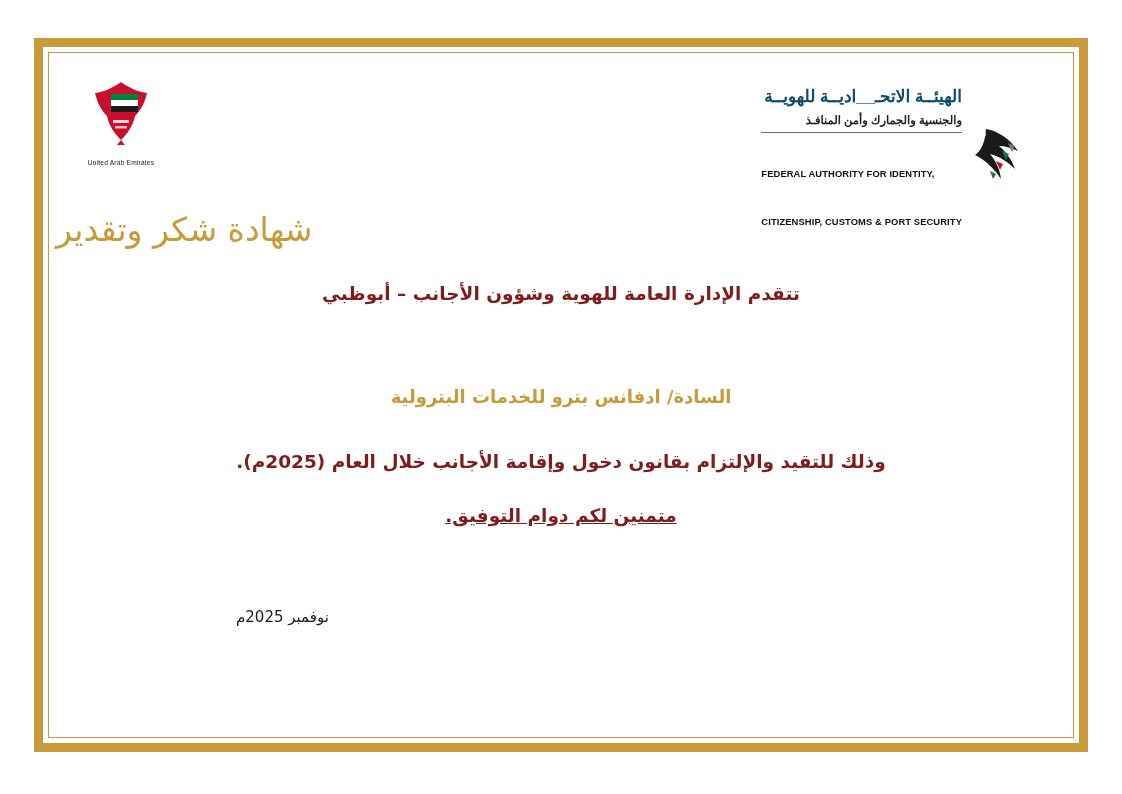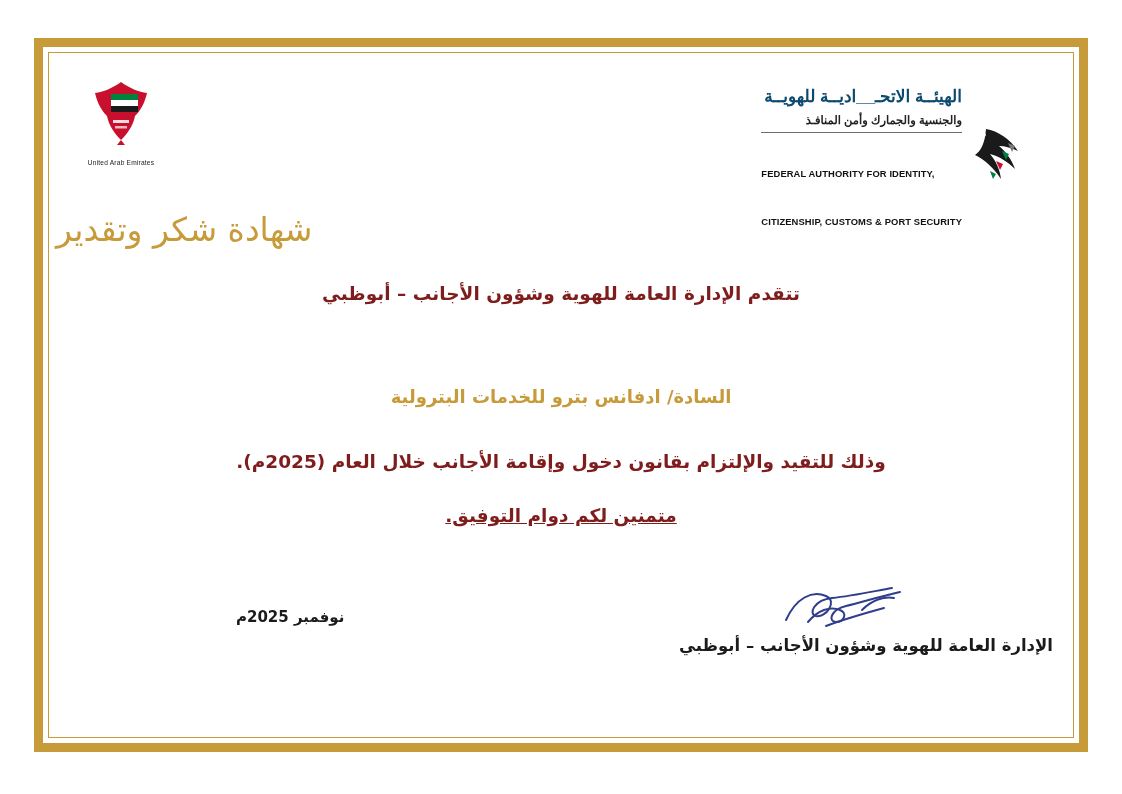--- a/index.html
+++ b/index.html
@@ -158,21 +158,21 @@
   }
   .line4 { top: 378px; margin-top: 8px; }
   .line5 { top: 440px; text-decoration: underline; }
 
   
   .date-block {
     position: absolute;
     left: 180px;
     top: 548px;
     font-family: "DejaVu Sans", sans-serif;
-    font-weight: bold;
+    font-weight: normal;
     font-size: 15px;
     color: #1b1b1b;
     direction: rtl;
   }
 
   .sign-block {
     position: absolute;
     right: 10px;
     top: 520px;
     width: 380px;
@@ -242,28 +242,15 @@
 
     <div class="cert-title">شهادة شكر وتقدير</div>
 
     <div class="para line1">تتقدم الإدارة العامة للهوية وشؤون الأجانب – أبوظبي</div>
     <div class="para recipient">السادة/ ادفانس بترو للخدمات البترولية</div>
     <div class="para line4">وذلك للتقيد والإلتزام بقانون دخول وإقامة الأجانب خلال العام (2025م).</div>
     <div class="para line5">متمنين لكم دوام التوفيق.</div>
 
     <div class="date-block">نوفمبر 2025م</div>
 
-    <div class="sign-block">
-      <div class="signature">
-        <svg width="200" height="54" viewBox="0 0 200 54" xmlns="http://www.w3.org/2000/svg">
-          <g fill="none" stroke="#2f3d8c" stroke-width="2" stroke-linecap="round">
-            <path d="M20 40 C30 18, 46 10, 60 16 C72 21, 60 38, 50 36 C42 34, 48 20, 66 18 C86 16, 104 12, 126 8"></path>
-            <path d="M42 42 C52 30, 64 26, 74 30 C82 33, 78 42, 70 42 C62 42, 64 30, 80 26 C96 22, 116 16, 134 12"></path>
-            <path d="M96 30 C106 20, 118 16, 128 18"></path>
-            <path d="M60 46 C76 40, 96 34, 118 28"></path>
-          </g>
-        </svg>
-      </div>
-      <div class="sign-label">الإدارة العامة للهوية وشؤون الأجانب – أبوظبي</div>
-    </div>
 
   </div>
 </div>
 
 </body></html>

